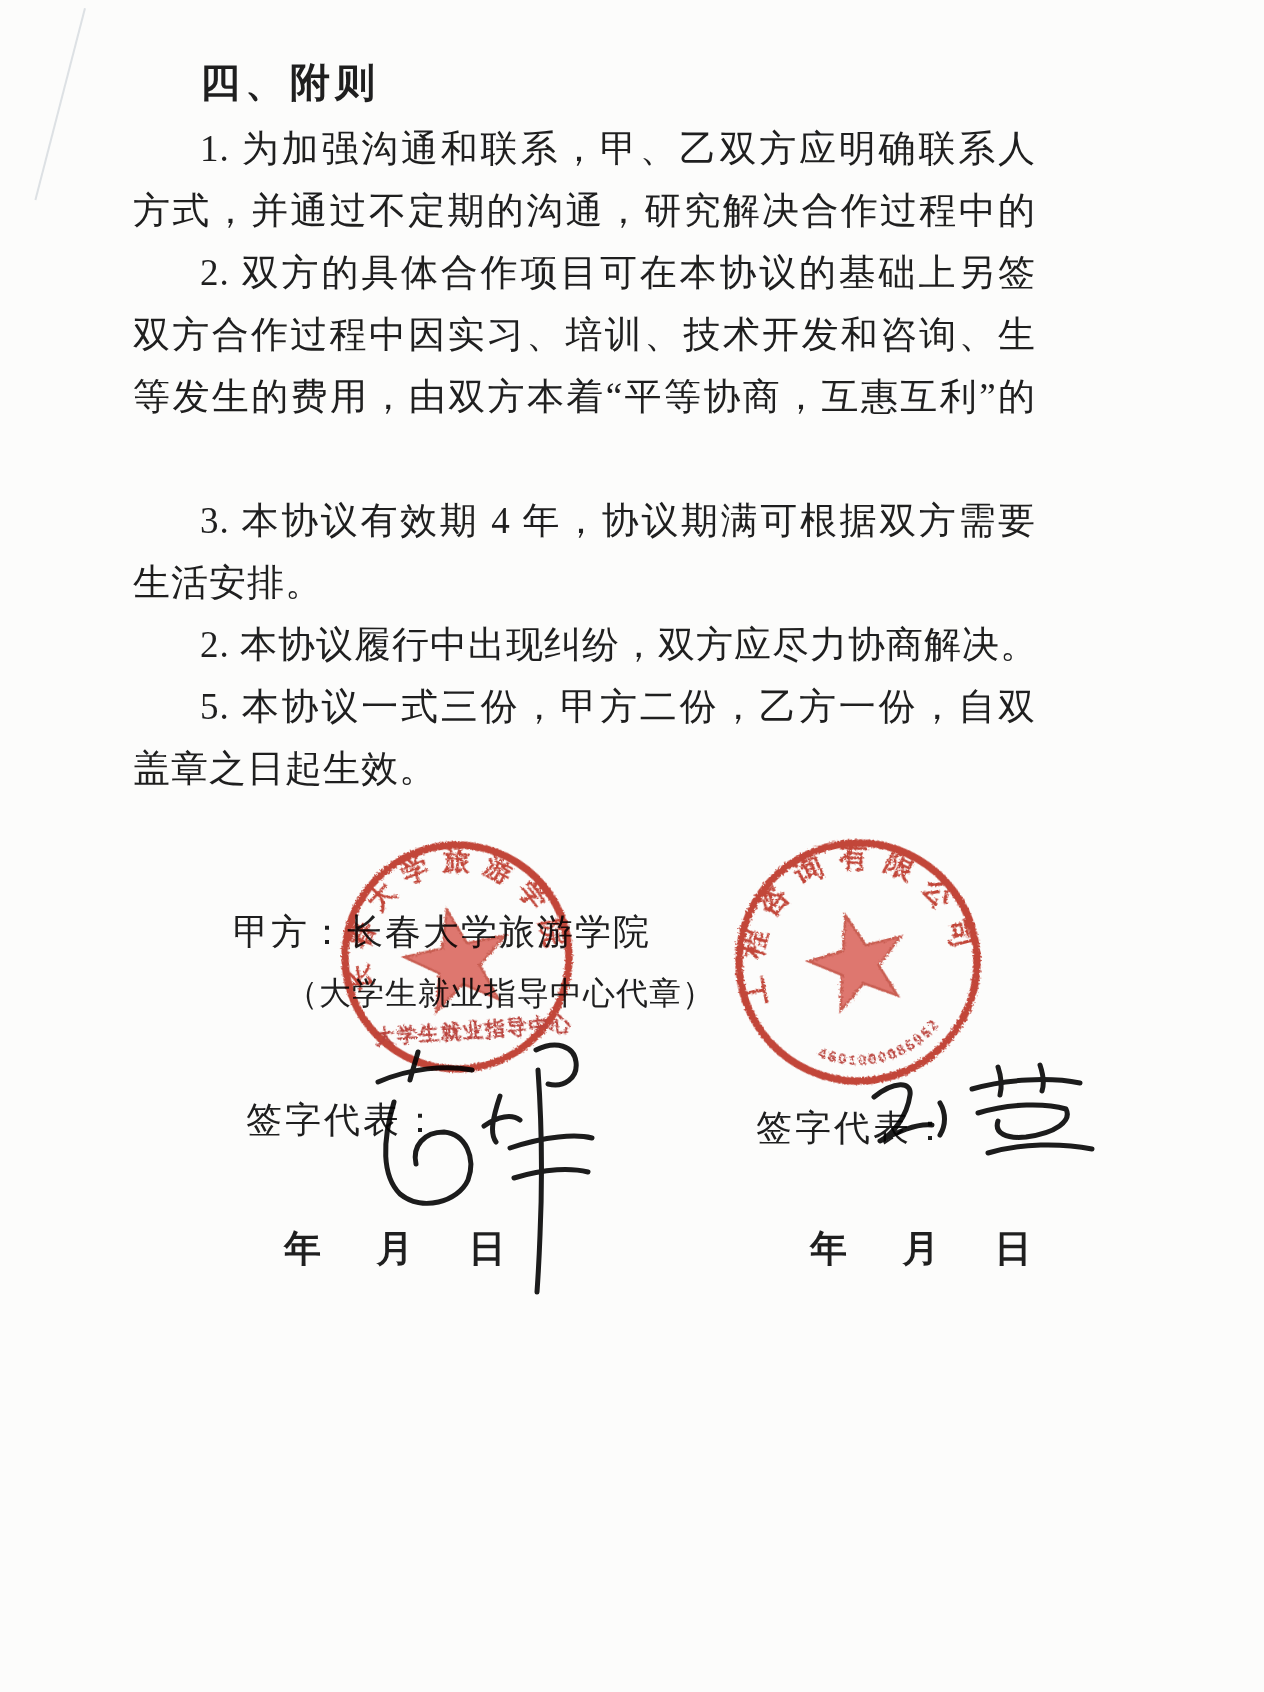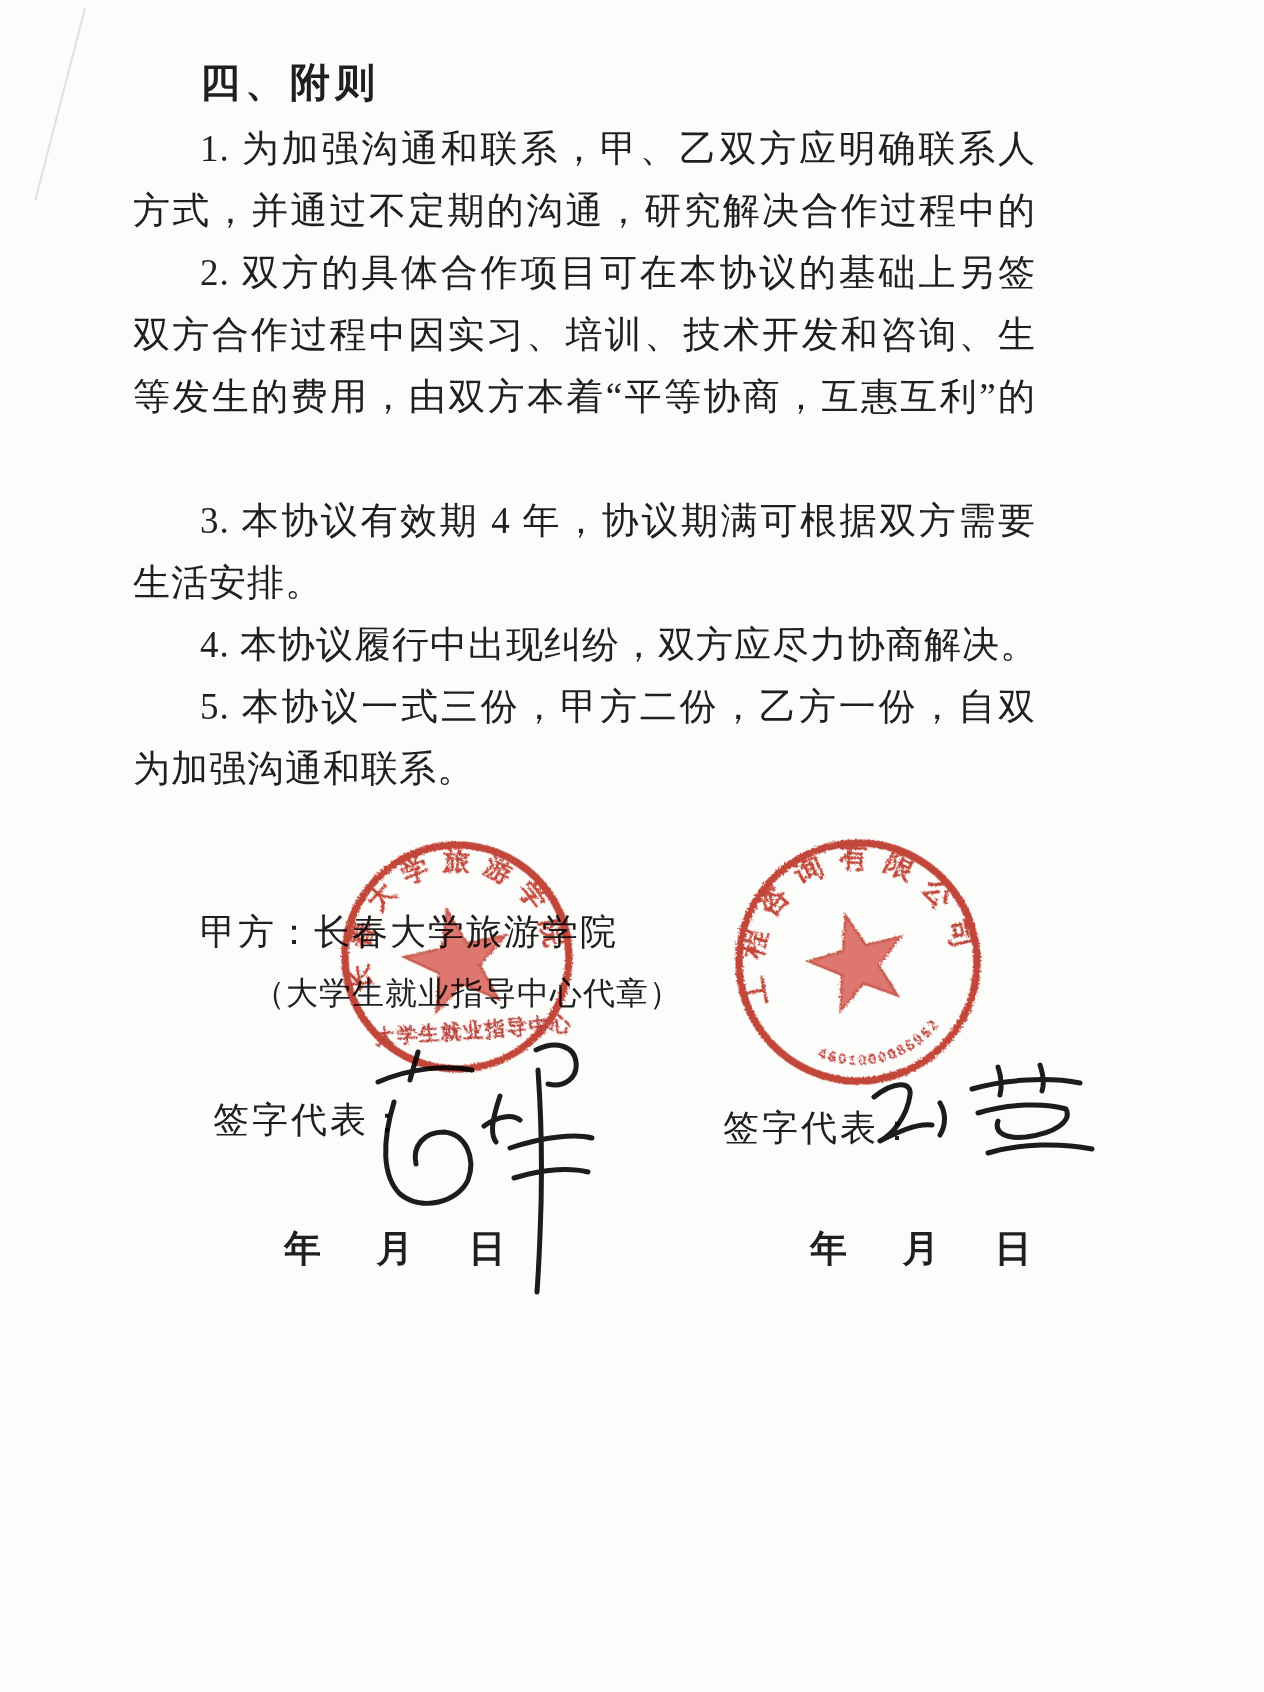--- a/index.html
+++ b/index.html
@@ -26,21 +26,21 @@
   #l1{left:133px;top:186px;width:903px}
   #l2{left:200px;top:248px;width:836px}
   #l3{left:133px;top:310px;width:903px}
   #l4{left:133px;top:372px;width:903px}
   #l5{left:133px;top:434px}
   #l6{left:200px;top:496px;width:836px}
   #l7{left:133px;top:558px}
   #l8{left:200px;top:620px}
   #l9{left:200px;top:682px;width:836px}
   #l10{left:133px;top:744px}
-  .sig-line{position:absolute;font-size:36px;white-space:nowrap;}
+  .sig-line{position:absolute;font-size:36px;white-space:nowrap;margin-left:33px;}
   #pa-name{left:200px;top:908px;letter-spacing:2px}
   #pa-note{left:253px;top:972px;font-size:32px;letter-spacing:1px}
   #pb-name{left:697px;top:910px;letter-spacing:1px}
   #pa-sign{left:213px;top:1096px;letter-spacing:3px}
   #pb-sign{left:723px;top:1104px;letter-spacing:3px}
   .date-line{position:absolute;top:1224px;font-size:37px;word-spacing:46px;white-space:nowrap;font-weight:bold;}
   #pa-date{left:284px}
   #pb-date{left:810px}
   .seal{position:absolute;mix-blend-mode:multiply;pointer-events:none;}
   #seal-a{left:327px;top:827px}
@@ -59,23 +59,23 @@
 
   <div id="heading">四、附则</div>
 
   <div id="l0" class="bl j">1. 为加强沟通和联系，甲、乙双方应明确联系人和联系</div>
   <div id="l1" class="bl j">方式，并通过不定期的沟通，研究解决合作过程中的问题。</div>
   <div id="l2" class="bl j">2. 双方的具体合作项目可在本协议的基础上另签协议。</div>
   <div id="l3" class="bl j">双方合作过程中因实习、培训、技术开发和咨询、生活安排</div>
   <div id="l4" class="bl j">等发生的费用，由双方本着“平等协商，互惠互利”的原则</div>
   <div id="l6" class="bl j">3. 本协议有效期 4 年，协议期满可根据双方需要确定</div>
   <div id="l7" class="bl">生活安排。</div>
-  <div id="l8" class="bl">4. 本协议履行中出现纠纷，双方应尽力协商解决。</div>
+  <div id="l8" class="bl">2. 本协议履行中出现纠纷，双方应尽力协商解决。</div>
   <div id="l9" class="bl j">5. 本协议一式三份，甲方二份，乙方一份，自双方签字、</div>
-  <div id="l10" class="bl">为加强沟通和联系。</div>
+  <div id="l10" class="bl">盖章之日起生效。</div>
 
   <div id="pa-name" class="sig-line">甲方：长春大学旅游学院</div>
   <div id="pa-note" class="sig-line">（大学生就业指导中心代章）</div>
   <div id="pa-sign" class="sig-line">签字代表：</div>
   <div id="pb-sign" class="sig-line">签字代表：</div>
   <div id="pa-date" class="date-line">年 月 日</div>
   <div id="pb-date" class="date-line">年 月 日</div>
 
   <svg id="seal-a" class="seal" width="260" height="260" viewBox="-130 -130 260 260">
     <defs>

